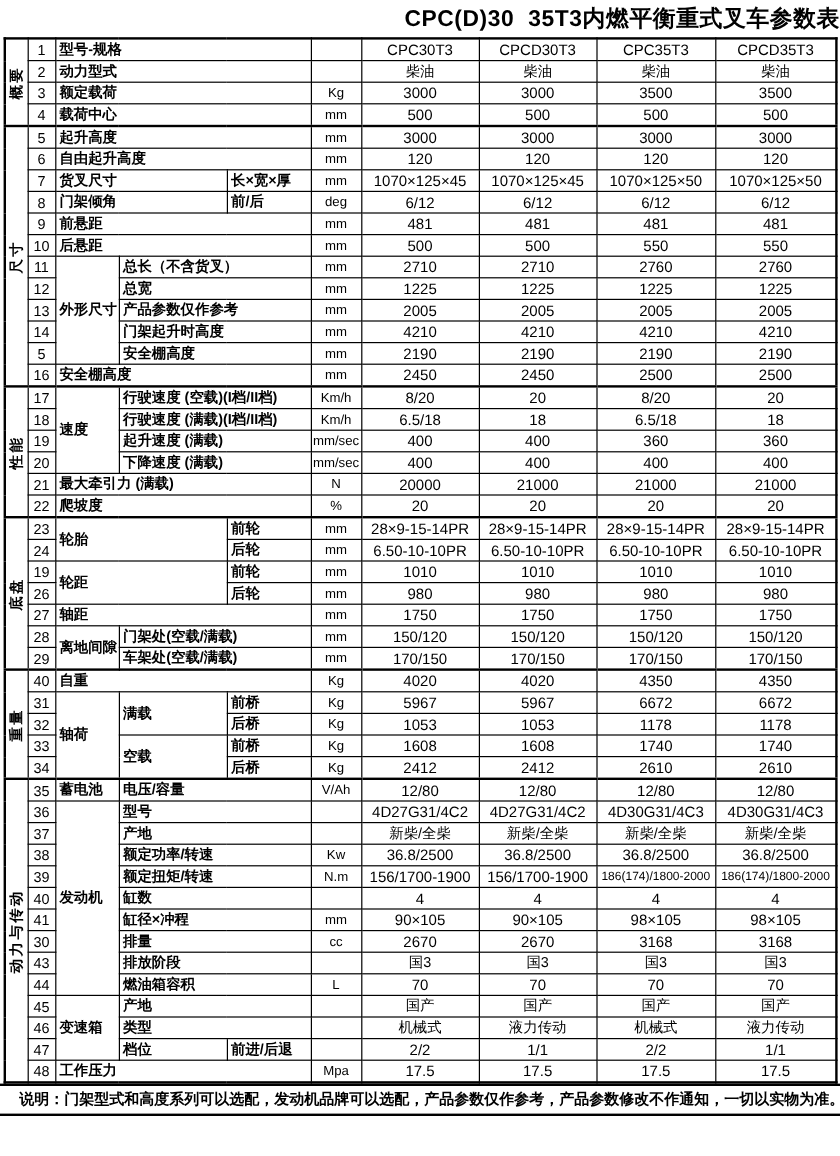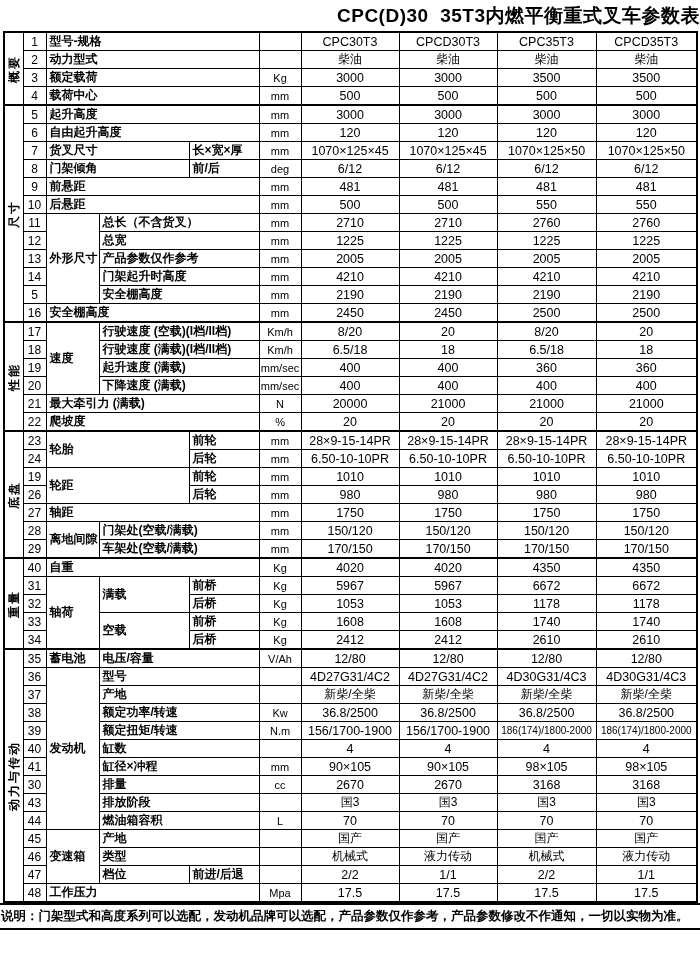--- a/index.html
+++ b/index.html
@@ -31,21 +31,21 @@
   }
   td.num { text-align:center; font-size:12px; }
   td.p   { text-align:left; padding-left:3px; font-weight:bold; }
   td.unit{ text-align:center; font-size:11px;margin-left:41px; }
   td.val { text-align:center; font-size:12.5px; }
   td.val.cjk { font-weight:normal; font-size:12px; }
   td.val.sm  { font-size:10px; }
   tr.gs td { border-top:2px solid #000; }
   .note {
     width:700px; border-top:2px solid #000; border-bottom:2px solid #000;
-    font-weight:bold; font-size:12.5px; padding:3px 4px 3px 1px;
+    font-weight:bold; font-size:12.5px; padding:3px 4px 3px 16px;
     white-space:nowrap; overflow:hidden;
   }
 </style>
 </head>
 <body>
 
 <div class="title">CPC(D)30  35T3内燃平衡重式叉车参数表</div>
 
 <table class="spec">
   <colgroup>

